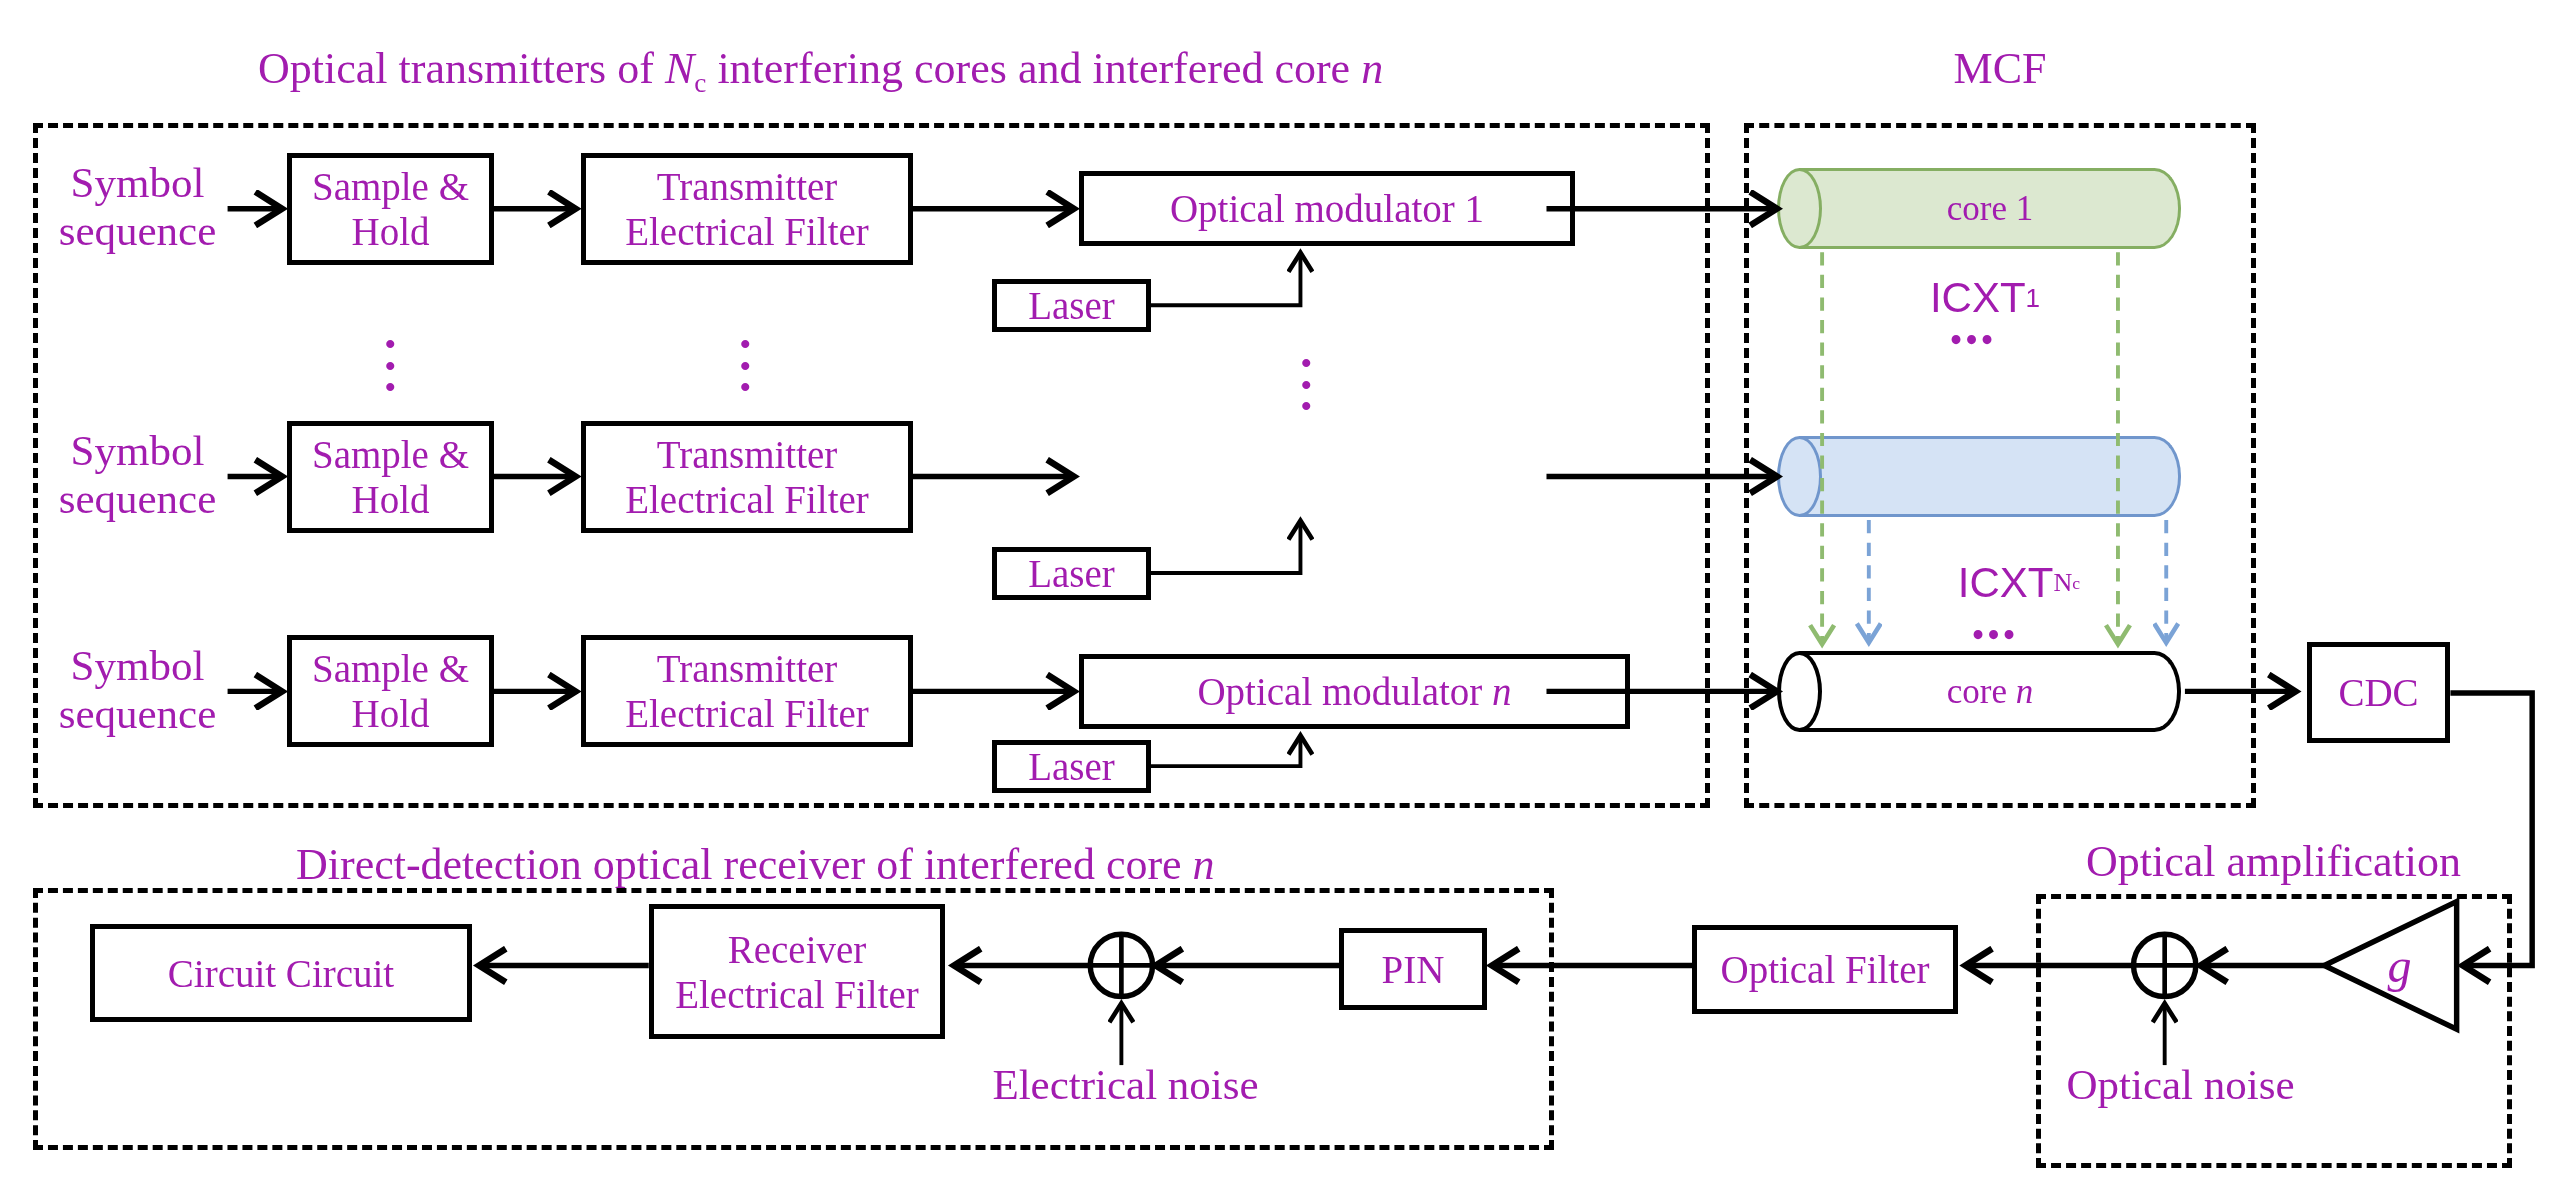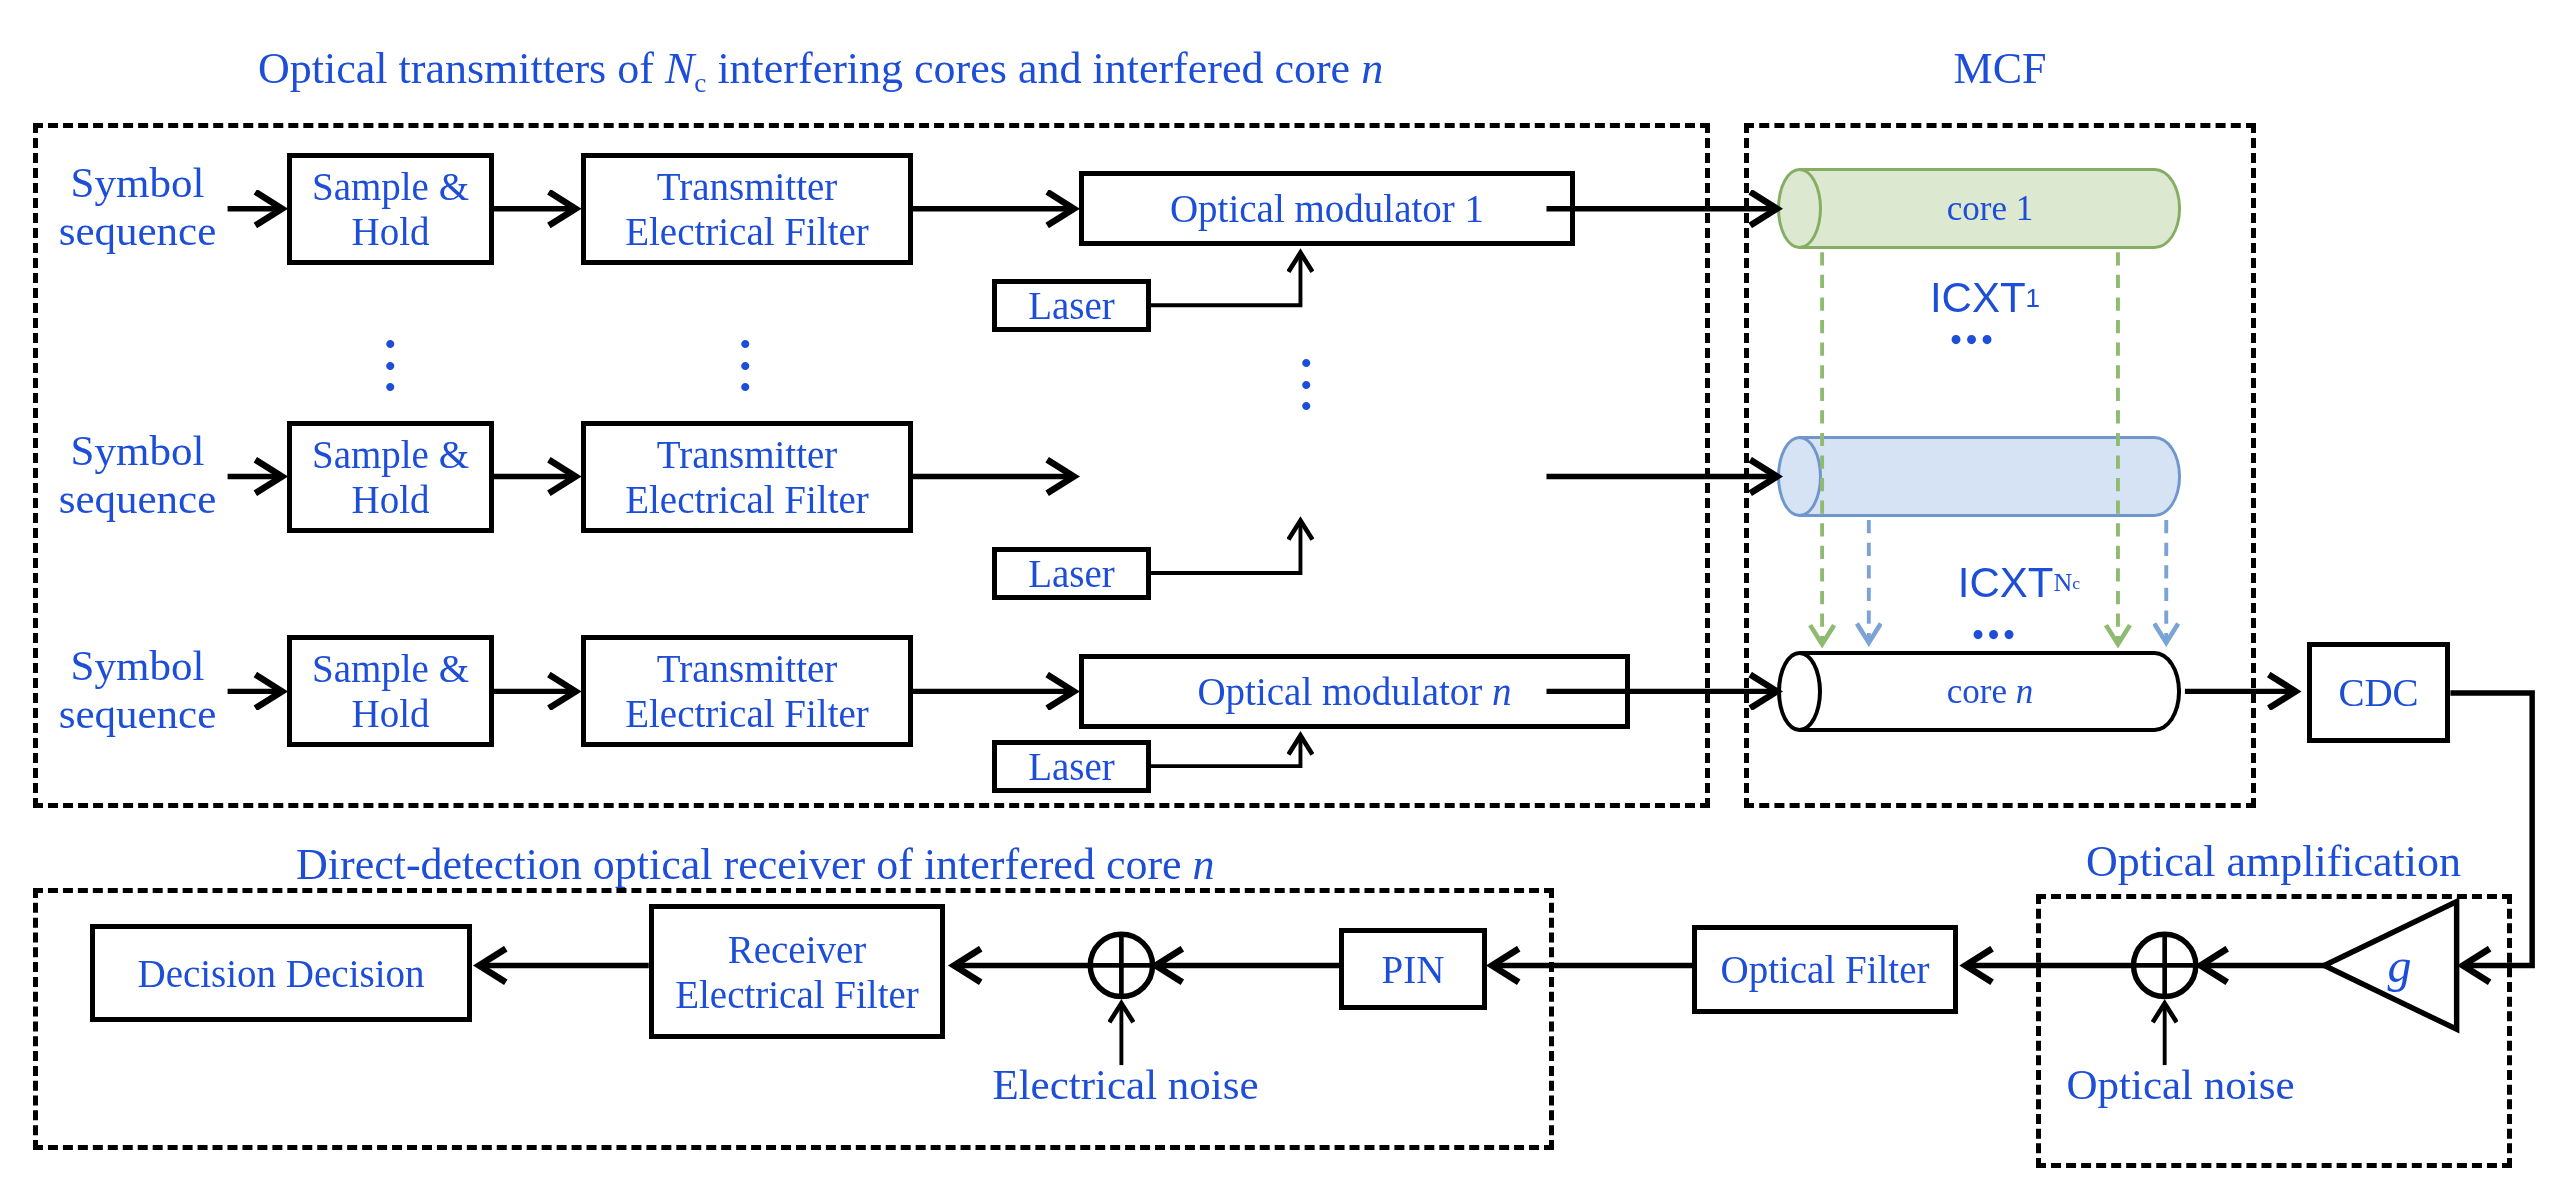--- a/index.html
+++ b/index.html
@@ -1,17 +1,17 @@
 <!DOCTYPE html>
 <html style="font-size:12.5px"><head>
 <meta charset="utf-8">
 <style>
   html,body{margin:0;padding:0;background:#fff;}
   .canvas{position:relative;width:2576px;height:1192px;background:#ffffff;overflow:hidden;
-          font-family:"Liberation Serif",serif;color:#1d4ed8;}
+          font-family:"Liberation Serif",serif;color:#a21caf;}
   .wires{position:absolute;left:0;top:0;z-index:2;}
   .box{position:absolute;z-index:1;background:#fff;border:5.5px solid #000;
        display:flex;align-items:center;justify-content:center;text-align:center;
        font-size:39px;line-height:45px;white-space:pre-line;box-sizing:border-box;}
   .lbl{position:absolute;z-index:3;font-size:43px;line-height:48px;white-space:pre-line;}
   .center{display:flex;align-items:center;justify-content:center;text-align:center;}
   .title{font-size:44px;}
   .sans{font-family:"Liberation Sans",sans-serif;font-weight:500;}
   sub{font-size:62%;vertical-align:-0.32em;line-height:0;}
   sub.srf{font-family:"Liberation Serif",serif;}
@@ -100,21 +100,21 @@
 
   <div class="box" style="left:2307px;top:642px;width:143px;height:101px;"><span>CDC</span></div>
   <div class="lbl g-label center" style="left:2367px;top:933px;width:65px;height:65px;"><i>g</i></div>
   <div class="lbl center" style="left:2025px;top:1061px;width:311px;">Optical noise</div>
   <div class="box" style="left:1692px;top:925px;width:266px;height:89px;"><span>Optical Filter</span></div>
 
   <div class="box" style="left:1339px;top:928px;width:148px;height:82px;"><span>PIN</span></div>
   <div class="lbl center" style="left:966px;top:1061px;width:319px;">Electrical noise</div>
   <div class="box" style="left:649px;top:904px;width:296px;height:135px;"><span>Receiver
 Electrical Filter</span></div>
-  <div class="box" style="left:90px;top:924px;width:382px;height:98px;"><span>Decision Decision</span></div>
+  <div class="box" style="left:90px;top:924px;width:382px;height:98px;"><span>Circuit Circuit</span></div>
 
   <svg class="wires" width="2576" height="1192" viewBox="0 0 3308 1531">
     <defs>
       <marker id="mB" viewBox="0 0 10 10" refX="7.6" refY="5" markerWidth="7" markerHeight="7" orient="auto-start-reverse" markerUnits="strokeWidth">
         <path d="M1,0.6 L8,5 L1,9.4" fill="none" stroke="#000" stroke-width="1.7"></path>
       </marker>
       <marker id="mG" viewBox="0 0 10 10" refX="7.6" refY="5" markerWidth="7" markerHeight="7" orient="auto-start-reverse" markerUnits="strokeWidth">
         <path d="M1,0.6 L8,5 L1,9.4" fill="none" stroke-width="1.7" stroke="#8fbb70"></path>
       </marker>
       <marker id="mU" viewBox="0 0 10 10" refX="7.6" refY="5" markerWidth="7" markerHeight="7" orient="auto-start-reverse" markerUnits="strokeWidth">

